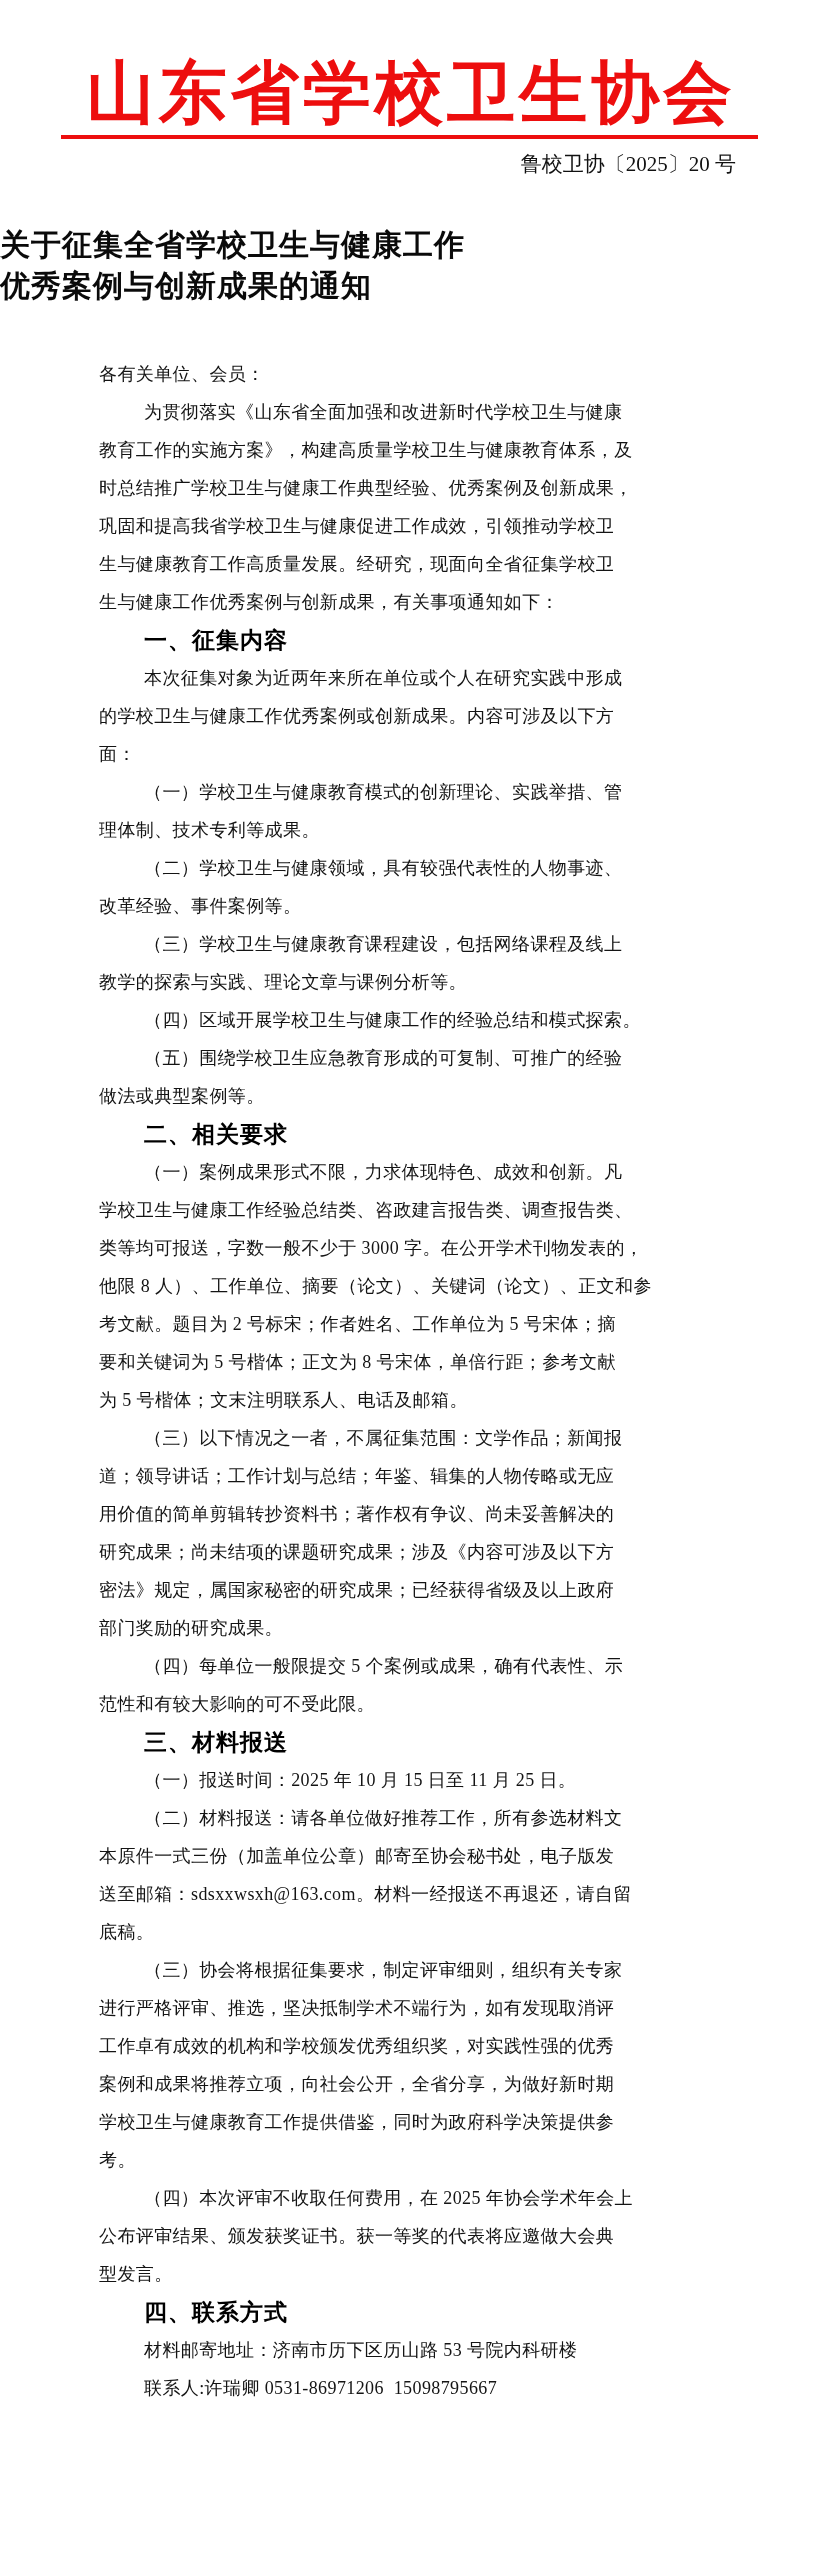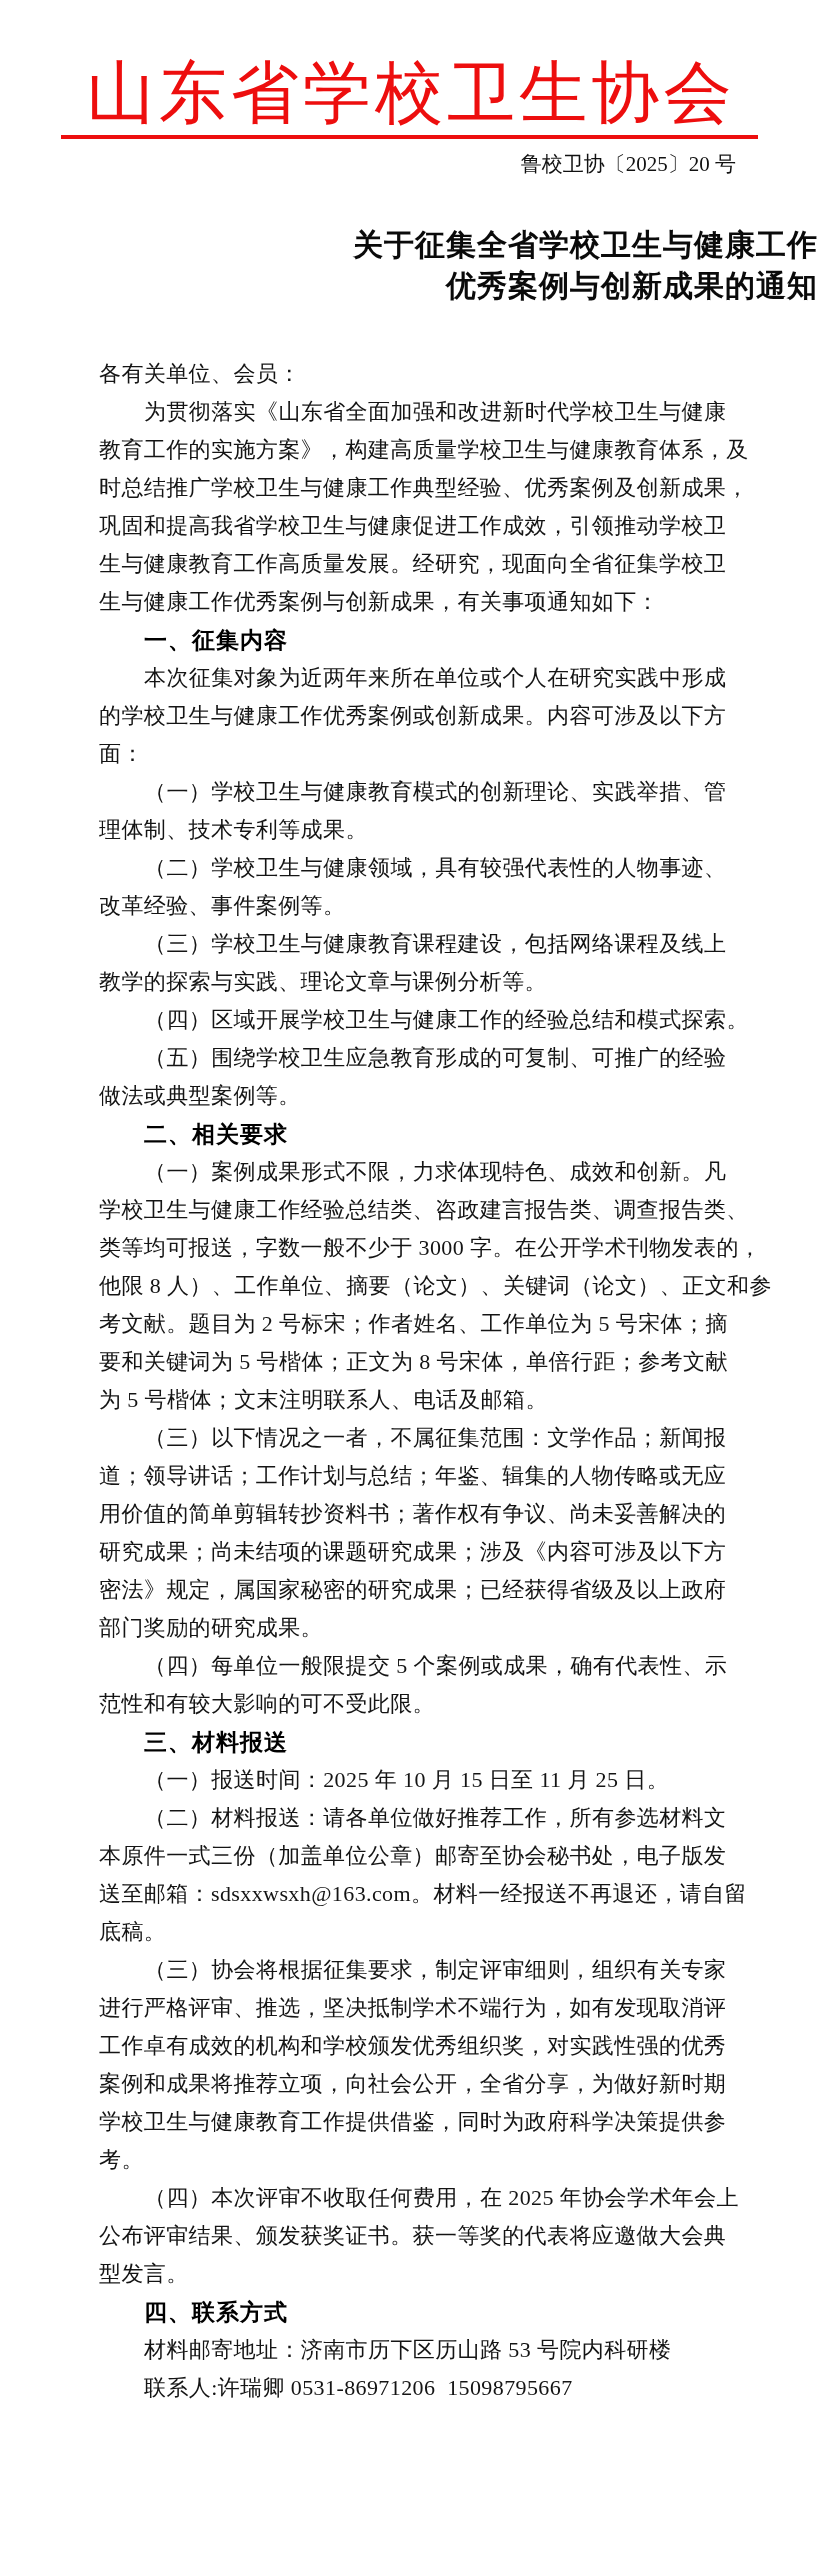--- a/index.html
+++ b/index.html
@@ -12,21 +12,21 @@
     color:#141414;
     overflow:hidden;
   }
   
   .org-name{
     position:absolute;
     top:54px; left:0; width:100%;
     height:78px; line-height:78px;
     text-align:center;
     font-family:"Liberation Serif", serif;
-    font-weight:normal;
+    font-weight:bold;
     font-size:68px;
     letter-spacing:4.1px;
     text-indent:4.1px;
     color:var(--accent,#ed0e0e);
     white-space:nowrap;
   }
   .red-rule{
     position:absolute;
     top:135px; left:61px;
     width:697px; height:4.1px;
@@ -37,41 +37,41 @@
     top:152px; right:82px;
     height:24px; line-height:24px;
     font-size:21px;
     color:#111;
     white-space:nowrap;
   }
   
   .doc-title{
     position:absolute;
     top:224px; left:0; width:100%;
-    text-align:right;
+    text-align:left;
   }
   .doc-title .t-line{
     height:41px; line-height:41px;
     font-weight:bold;
     font-size:30px;
     letter-spacing:1px;
     color:#0a0a0a;
     white-space:nowrap;
   }
   
   .doc-body{
     position:absolute;
     top:355px; left:99px;
     width:649px;
   }
   .doc-body .line{
     height:38px;
     display:flex;
     align-items:center;
-    font-size:22px;
+    font-size:18px;
     letter-spacing:0.4px;
     white-space:pre;
     color:#141414;
   }
   .doc-body .line.indent{ padding-left:45px; }
   .doc-body .line.heading{
     font-family:"Liberation Sans", sans-serif;
     font-weight:bold;
     font-size:23px;
     padding-left:45px;

